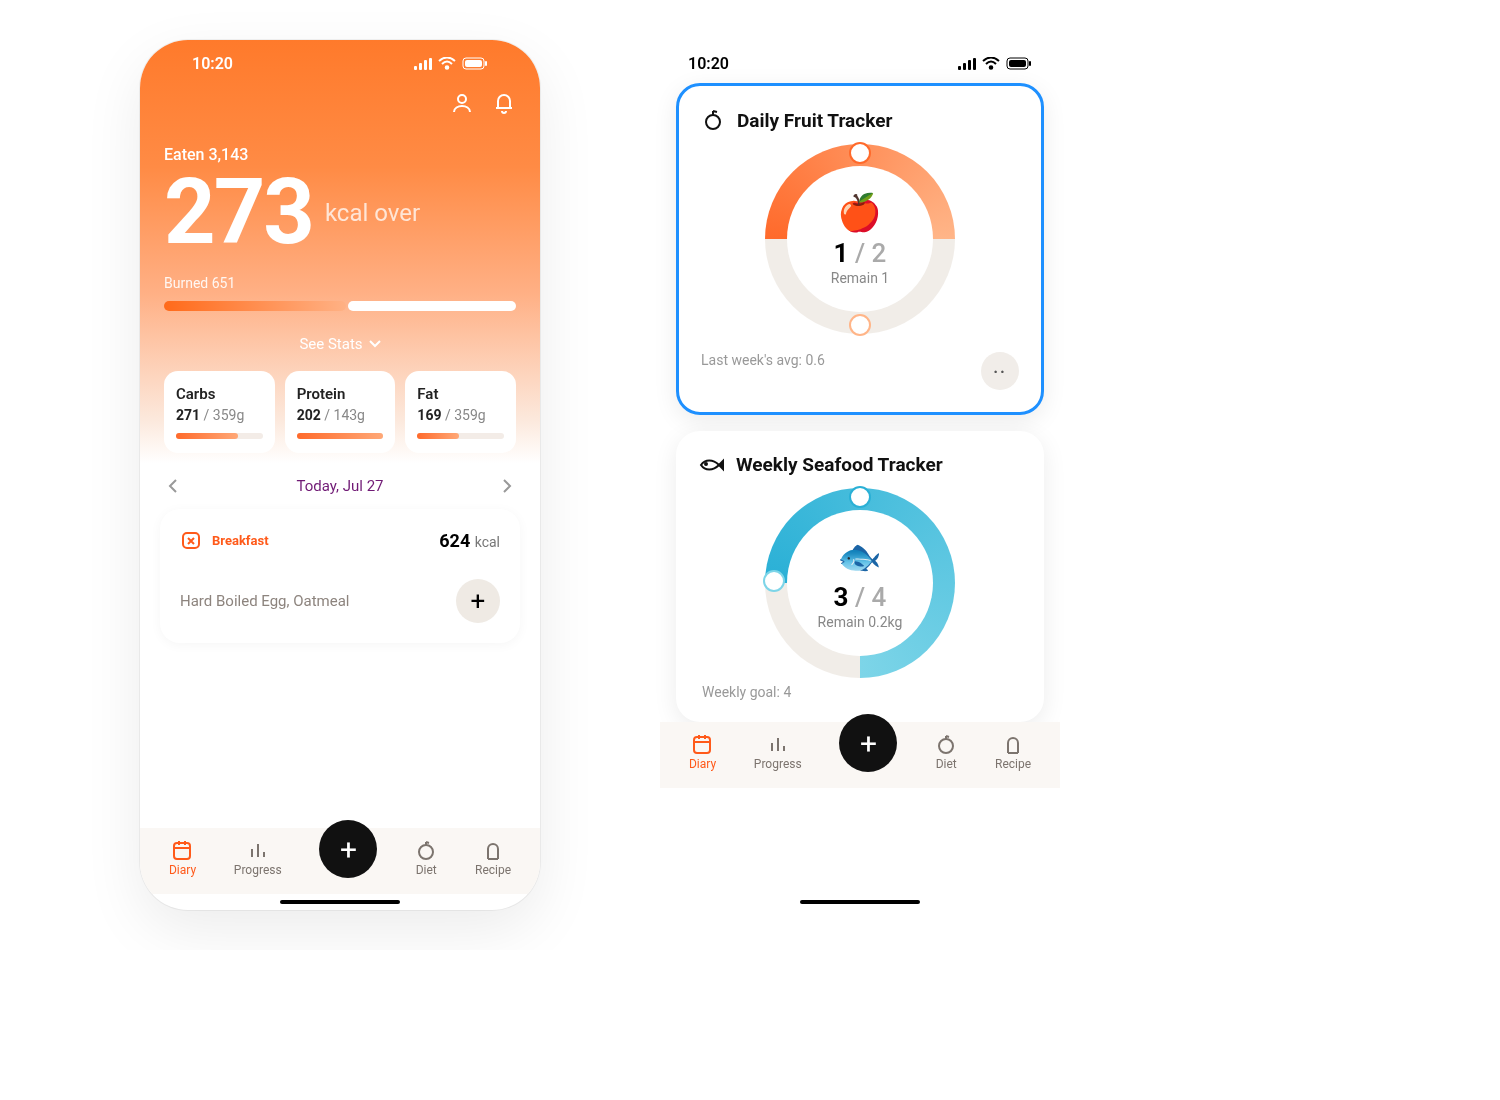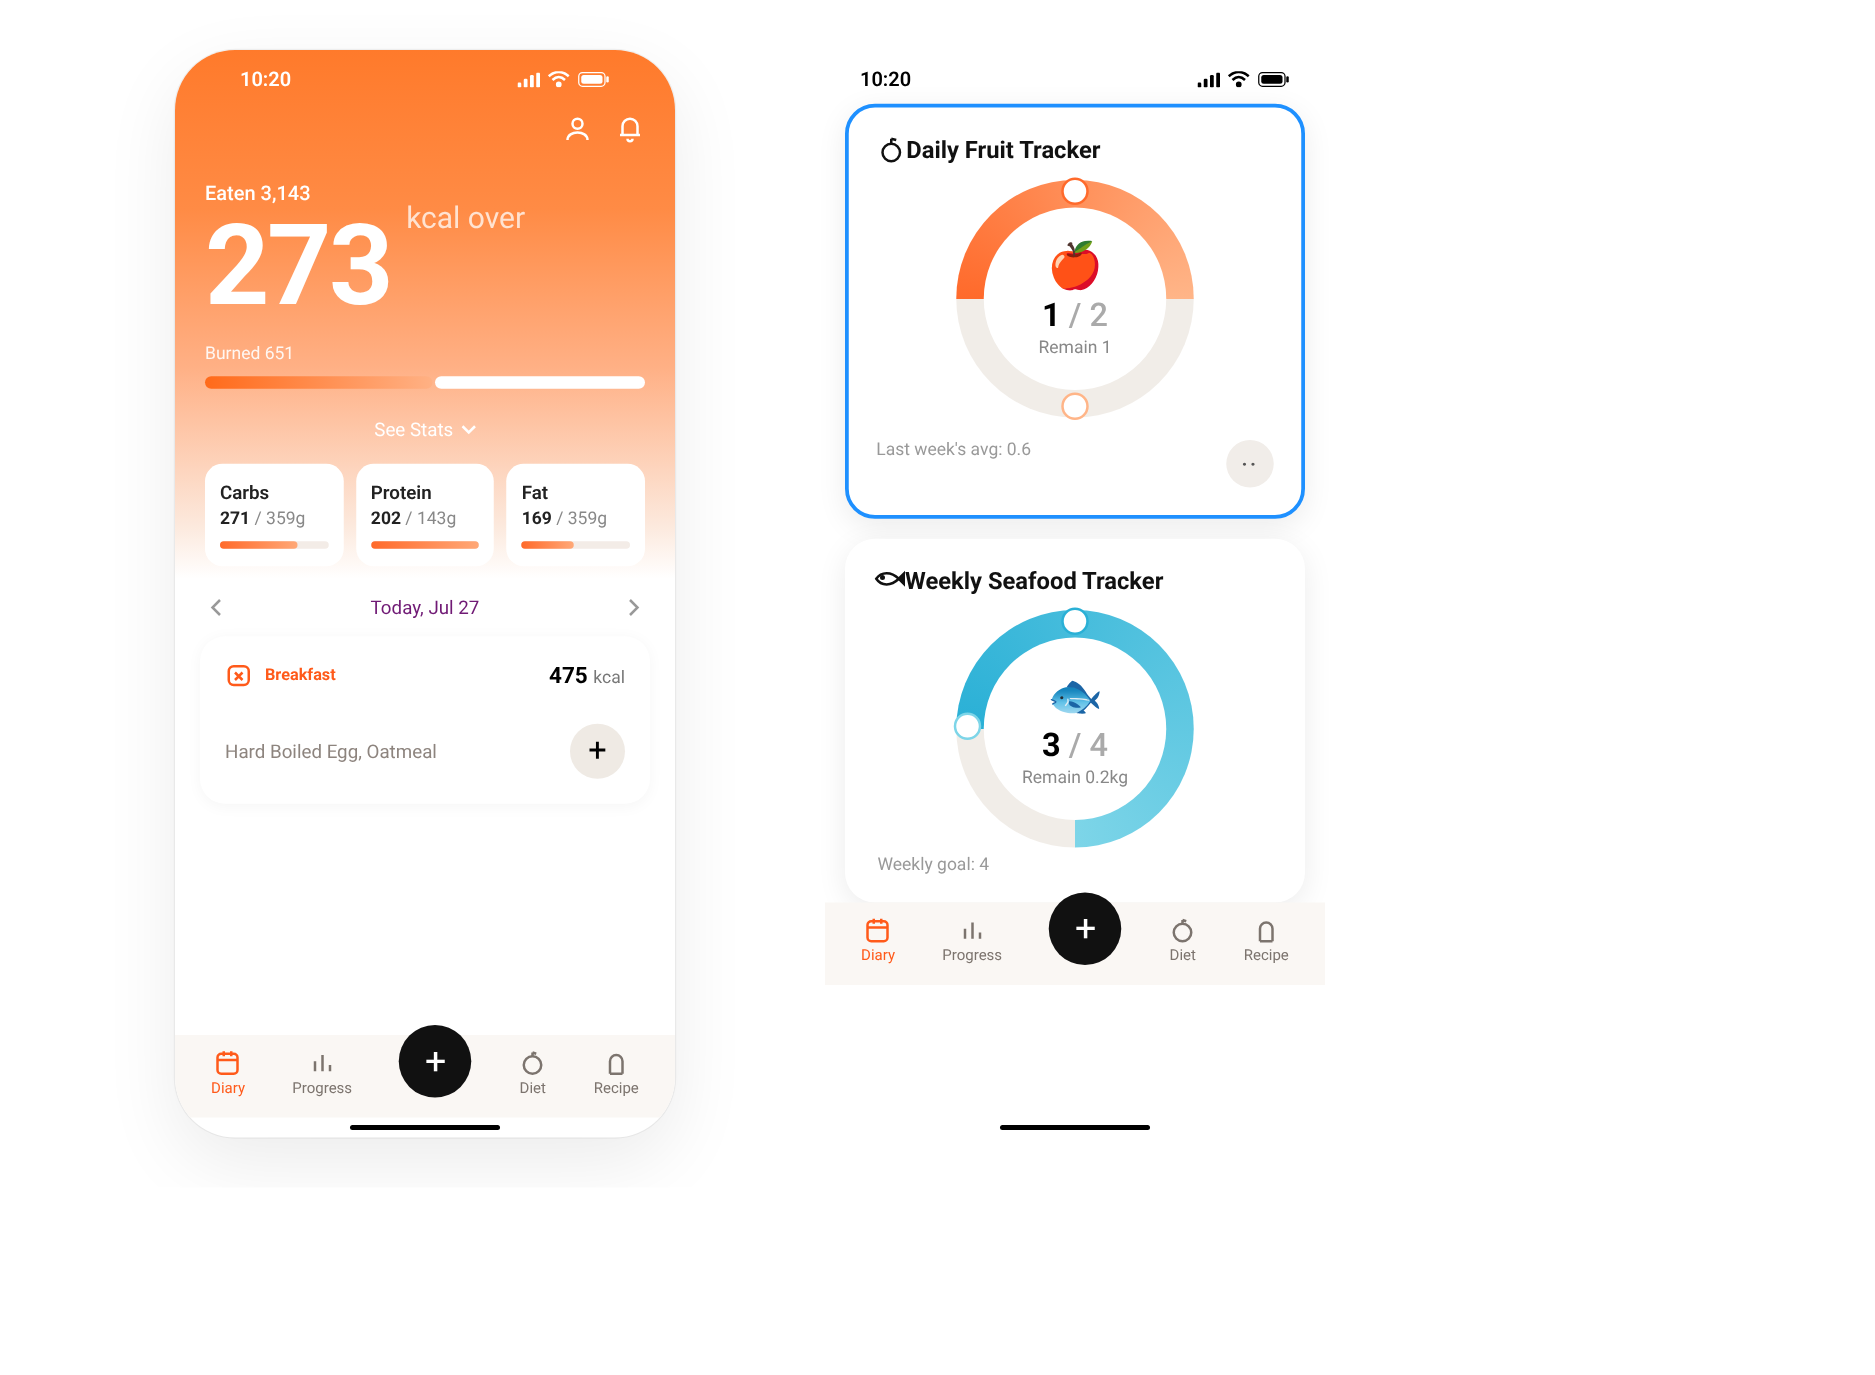--- a/index.html
+++ b/index.html
@@ -45,21 +45,21 @@
 .hero-top {
   display: flex;
   justify-content: flex-end;
   gap: 18px;
   padding-top: 12px;
 }
 .hero-top svg { stroke: #fff; }
 .eaten-label { color: #fff; font-size: 16px; margin-top: 30px; font-weight: 500; }
 .big-cal {
   display: flex;
-  align-items: flex-start;
+  align-items: center;
   gap: 12px;
   margin-top: -4px;
 }
 .big-cal .num { color: #fff; font-size: 90px; font-weight: 700; letter-spacing: -2px; }
 .big-cal .unit { color: rgba(255,255,255,0.75); font-size: 24px; }
 .burned-label { color: rgba(255,255,255,0.9); font-size: 14px; margin-top: 10px; }
 .progress-split {
   display: flex;
   margin-top: 10px;
   gap: 2px;
@@ -148,21 +148,21 @@
 
 .phone2 .content { position: relative; }
 .tracker-card {
   background: #fff;
   border-radius: 24px;
   padding: 22px;
   margin: 4px 16px 16px;
   box-shadow: 0 6px 24px rgba(0,0,0,0.08);
 }
 .tracker-card.highlight { border: 3px solid #1e90ff; }
-.tracker-head { display: flex; align-items: flex-start; }
+.tracker-head { display: flex; align-items: center; gap: 12px; }
 .tracker-title { font-size: 19px; font-weight: 700; color: #111; }
 .ring-wrap { display: flex; justify-content: center; margin-top: 12px; position: relative; }
 .ring {
   width: 190px; height: 190px; border-radius: 50%;
   position: relative;
 }
 .ring-inner {
   position: absolute; inset: 22px; background: #fff; border-radius: 50%;
   display: flex; flex-direction: column; align-items: center; justify-content: center;
 }
@@ -265,21 +265,21 @@
 
   <div class="meal-card">
     <div class="meal-head">
       <div class="left">
         <svg width="22" height="22" fill="none" stroke="#ff5a1a" stroke-width="2">
             <rect x="3" y="4" width="16" height="15" rx="4"></rect>
             <path d="M8 9l6 6M8 15l6-6"></path>
           </svg>
         <span class="meal-name">Breakfast</span>
       </div>
-      <span class="meal-kcal"><span class="n">475</span> <span class="u">kcal</span></span>
+      <span class="meal-kcal"><span class="n">624</span> <span class="u">kcal</span></span>
     </div>
     <div class="meal-row2">
       <span class="meal-items">Hard Boiled Egg, Oatmeal</span>
       <div class="plus-btn">+</div>
     </div>
   </div>
 
   <div class="tabbar">
     <div class="tab active">
       <svg width="22" height="22" fill="none" stroke="#ff5a1a" stroke-width="2">

